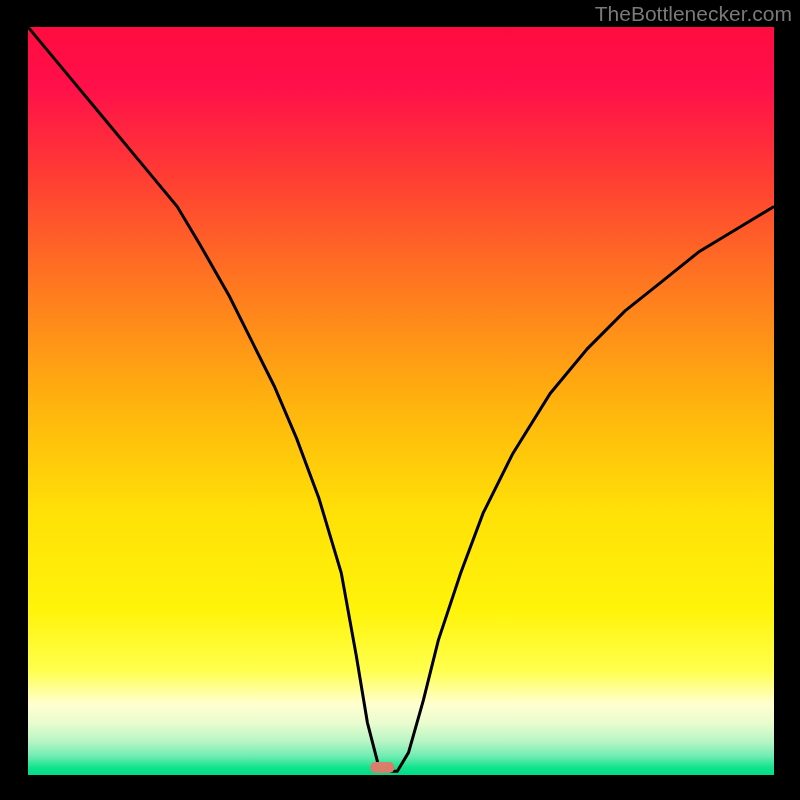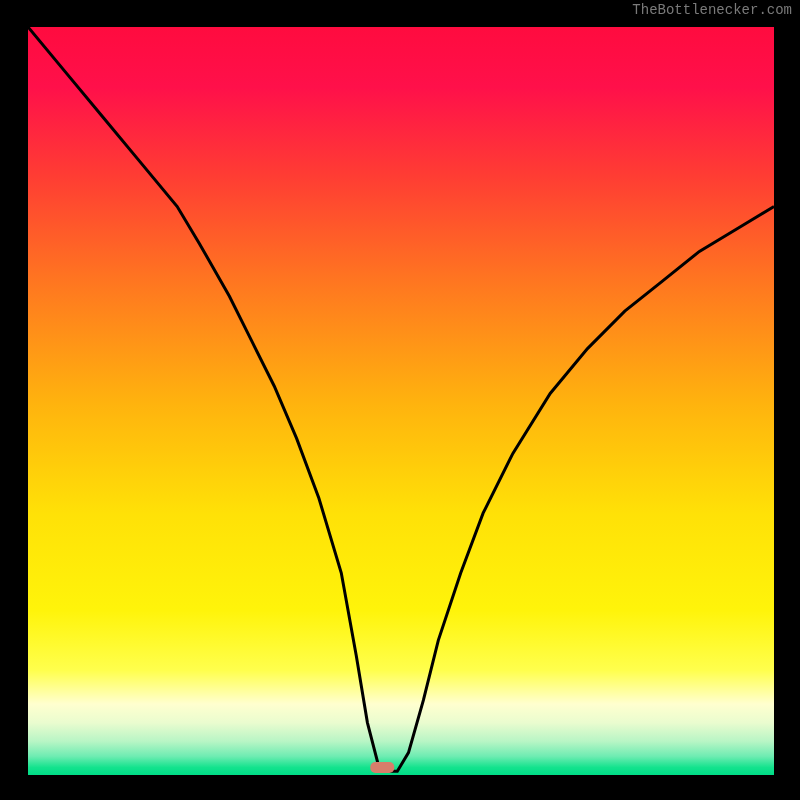--- a/index.html
+++ b/index.html
@@ -16,22 +16,22 @@
     height: 800px;
     background: #000;
   }
   svg {
     display: block;
   }
   .watermark {
     position: absolute;
     top: 2px;
     right: 8px;
-    font-family: Liberation Mono, monospace;
-    font-size: 14px;
+    font-family: Liberation Sans, sans-serif;
+    font-size: 21px;
     color: #7a7a7a;
     letter-spacing: 0px;
     font-weight: 500;
   }
 </style>
 </head>
 <body>
 
 <div class="stage">
 

